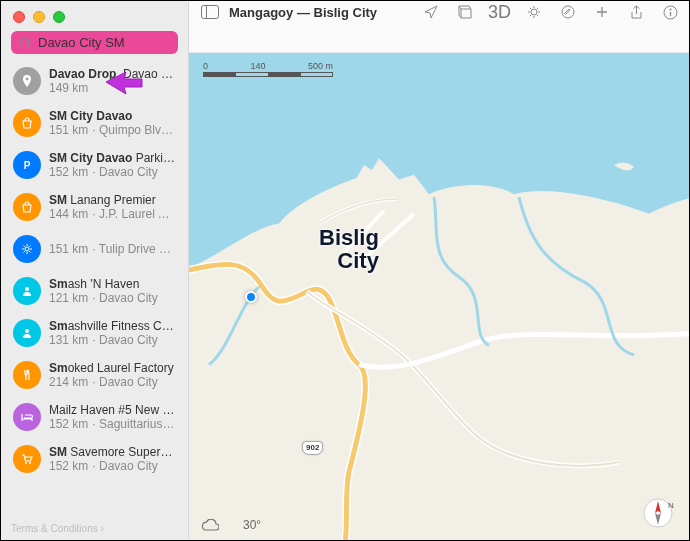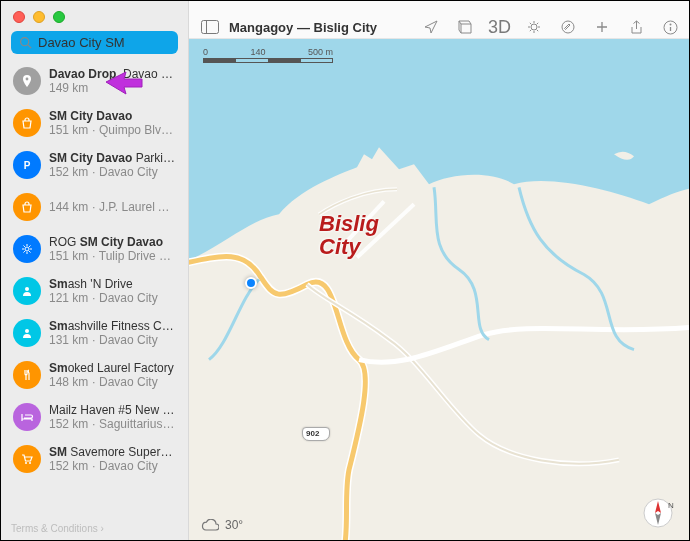--- a/index.html
+++ b/index.html
@@ -36,21 +36,21 @@
 .tl.red { background: #ff5f57; border: 0.5px solid #e0443e; }
 .tl.yellow { background: #febc2e; border: 0.5px solid #dea123; }
 .tl.green { background: #28c840; border: 0.5px solid #1aab29; }
 .search-wrap {
   margin: 0 10px 6px 10px;
   position: relative;
 }
 .search {
   width: 100%;
   border-radius: 6px;
-  background: #0ea5e9;
+  background: #ec4899;
   display: flex;
   align-items: center;
   padding: 4px 8px;
 }
 .search-icon-svg { flex-shrink:0; }
 .search-input {
   border: none;
   background: transparent;
   outline: none;
   font-size: 13px;
@@ -115,25 +115,25 @@
   font-size: 10px;
   color: #bdbdbd;
 }
 .mainarea {
   flex: 1;
   display: flex;
   flex-direction: column;
   position: relative;
 }
 .toolbar {
-  height: 38px;
+  height: 52px;
   background: #fafafa;
   border-bottom: 1px solid #e5e5e5;
   display: flex;
-  align-items: flex-end;
+  align-items: flex-start;
   padding: 0 8px 0 10px;
 }
 .tb-left {
   display: flex;
   align-items: center;
   gap: 8px;
 }
 .tb-title { font-size: 13px; font-weight: 600; color: #333; }
 .tb-right { margin-left: auto; display: flex; align-items: center; gap: 12px; }
 .tb-icon {
@@ -153,25 +153,24 @@
 .map-svg {
   position: absolute;
   left: 0; top: 0;
   width: 100%;
   height: 100%;
 }
 .city-label {
   position: absolute;
   font-size: 22px;
   font-weight: 600;
-  color: #b91c1c;
-  text-align: left;
+  color: #0f172a;
+  text-align: right;
   line-height: 1.05;
   text-shadow: 0 0 3px #fff, 0 0 3px #fff;
-  font-style: italic;
 }
 .user-dot {
   position: absolute;
   width: 12px; height: 12px;
   background: #0a84ff;
   border: 2px solid #fff;
   border-radius: 50%;
   box-shadow: 0 0 4px rgba(0,0,0,0.3);
 }
 .scalebar {
@@ -190,36 +189,36 @@
 .scalebar .labels { display: flex; justify-content: space-between; font-size: 9px; margin-bottom: 1px; width: 130px;}
 .bottombar {
   position: absolute;
   bottom: 0; left: 0; right: 0;
   height: 30px;
   display: flex;
   align-items: center;
   padding: 0 12px;
   pointer-events: none;
 }
-.weather { display: flex; align-items: center; gap: 6px; color: #666; font-size: 12px; pointer-events: auto; cursor: pointer;}
+.weather { display: flex; align-items: center; gap: 24px; color: #666; font-size: 12px; pointer-events: auto; cursor: pointer;}
 .compass {
   position: absolute;
   right: 14px; bottom: 10px;
   width: 34px; height: 34px;
   pointer-events: auto;
   cursor: pointer;
 }
 .shield {
   position: absolute;
   font-size: 8px;
   color: #333;
   background: #fff;
   border: 1px solid #aaa;
   border-radius: 4px 4px 7px 7px;
-  padding: 1px 10px 2px 3px;
+  padding: 1px 3px 2px 3px;
   font-weight: 600;
   box-shadow: 0 0 2px rgba(0,0,0,0.2);
 }
 .cursor-arrow {
   position: absolute;
   pointer-events: none;
   z-index: 50;
 }
 </style>
 </head>
@@ -281,44 +280,44 @@
             <div class="rsub">152 km · Davao City</div>
           </div>
         </div>
         <div class="result">
           <div class="ricon" style="background:#ff9500;color:#ff9500">
             <svg width="14" height="14" viewBox="0 0 14 14">
               <path d="M3 5h8l-1 7H4Z M5 5V4a2 2 0 0 1 4 0v1" fill="none" stroke="#fff" stroke-width="1.2"></path>
             </svg>
           </div>
           <div class="rtext">
+            <div class="rtitle"><span class="match">SM</span><b> Lanang Premier</b></div>
             <div class="rsub">144 km · J.P. Laurel Ave., Davao City</div>
           </div>
         </div>
         <div class="result">
           <div class="ricon" style="background:#007aff;color:#007aff">
             <svg width="14" height="14" viewBox="0 0 14 14">
               <circle cx="7" cy="7" r="2" fill="none" stroke="#fff"></circle>
               <path d="M7 2v2M7 10v2M2 7h2M10 7h2M3.5 3.5l1.4 1.4M9.1 9.1l1.4 1.4M10.5 3.5 9.1 4.9M4.9 9.1 3.5 10.5" stroke="#fff"></path>
             </svg>
           </div>
           <div class="rtext">
-            <div class="rtitle"><b>ROG </b><span class="match">SM City Davao</span></div>
             <div class="rsub">151 km · Tulip Drive &amp; Quimpo Boulevard…</div>
           </div>
         </div>
         <div class="result">
           <div class="ricon" style="background:#00c7e6;color:#00c7e6">
             <svg width="14" height="14" viewBox="0 0 14 14">
               <circle cx="7" cy="5" r="2" fill="#fff"></circle>
               <path d="M3 12a4 4 0 0 1 8 0" fill="#fff"></path>
             </svg>
           </div>
           <div class="rtext">
-            <div class="rtitle"><span class="match">Sm</span><b>ash 'N Drive</b></div>
+            <div class="rtitle"><span class="match">Sm</span><b>ash 'N Haven</b></div>
             <div class="rsub">121 km · Davao City</div>
           </div>
         </div>
         <div class="result">
           <div class="ricon" style="background:#00c7e6;color:#00c7e6">
             <svg width="14" height="14" viewBox="0 0 14 14">
               <circle cx="7" cy="5" r="2" fill="#fff"></circle>
               <path d="M3 12a4 4 0 0 1 8 0" fill="#fff"></path>
             </svg>
           </div>
@@ -328,21 +327,21 @@
           </div>
         </div>
         <div class="result">
           <div class="ricon" style="background:#ff9500;color:#ff9500">
             <svg width="14" height="14" viewBox="0 0 14 14">
               <path d="M5 2v4a1 1 0 0 0 2 0V2M6 6v6M9 2c-1 0-1 3 0 3v7" fill="none" stroke="#fff" stroke-width="1.2"></path>
             </svg>
           </div>
           <div class="rtext">
             <div class="rtitle"><span class="match">Sm</span><b>oked Laurel Factory</b></div>
-            <div class="rsub">148 km · Davao City</div>
+            <div class="rsub">214 km · Davao City</div>
           </div>
         </div>
         <div class="result">
           <div class="ricon" style="background:#b964de;color:#b964de">
             <svg width="14" height="14" viewBox="0 0 14 14">
               <path d="M2 4v7M2 9h10v2M4 8h7a1 1 0 0 0 0-3H5" fill="none" stroke="#fff" stroke-width="1.2"></path>
             </svg>
           </div>
           <div class="rtext">
             <div class="rtitle"><b>Mailz Haven #5 New Homey Apart…</b></div>

